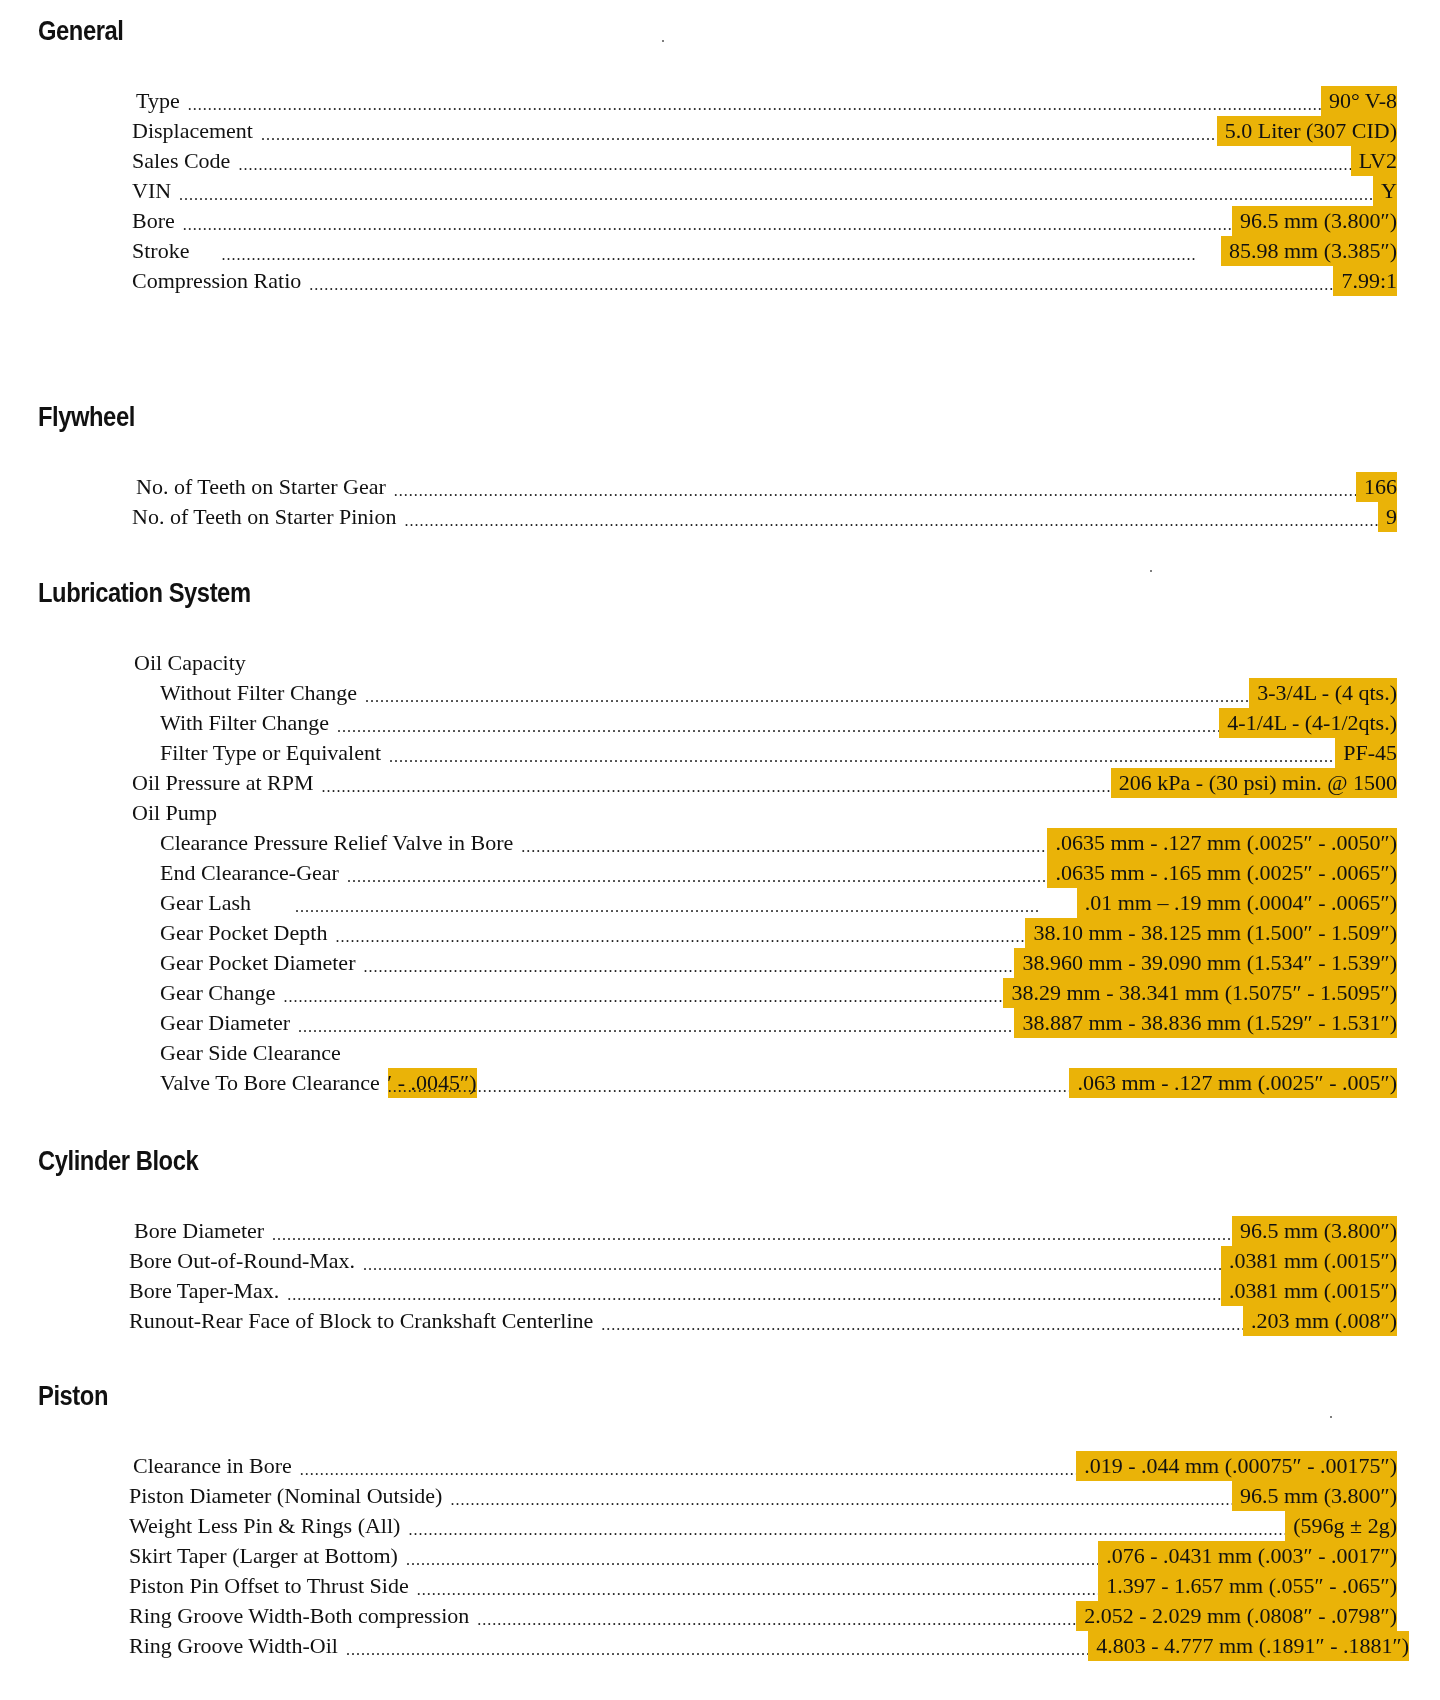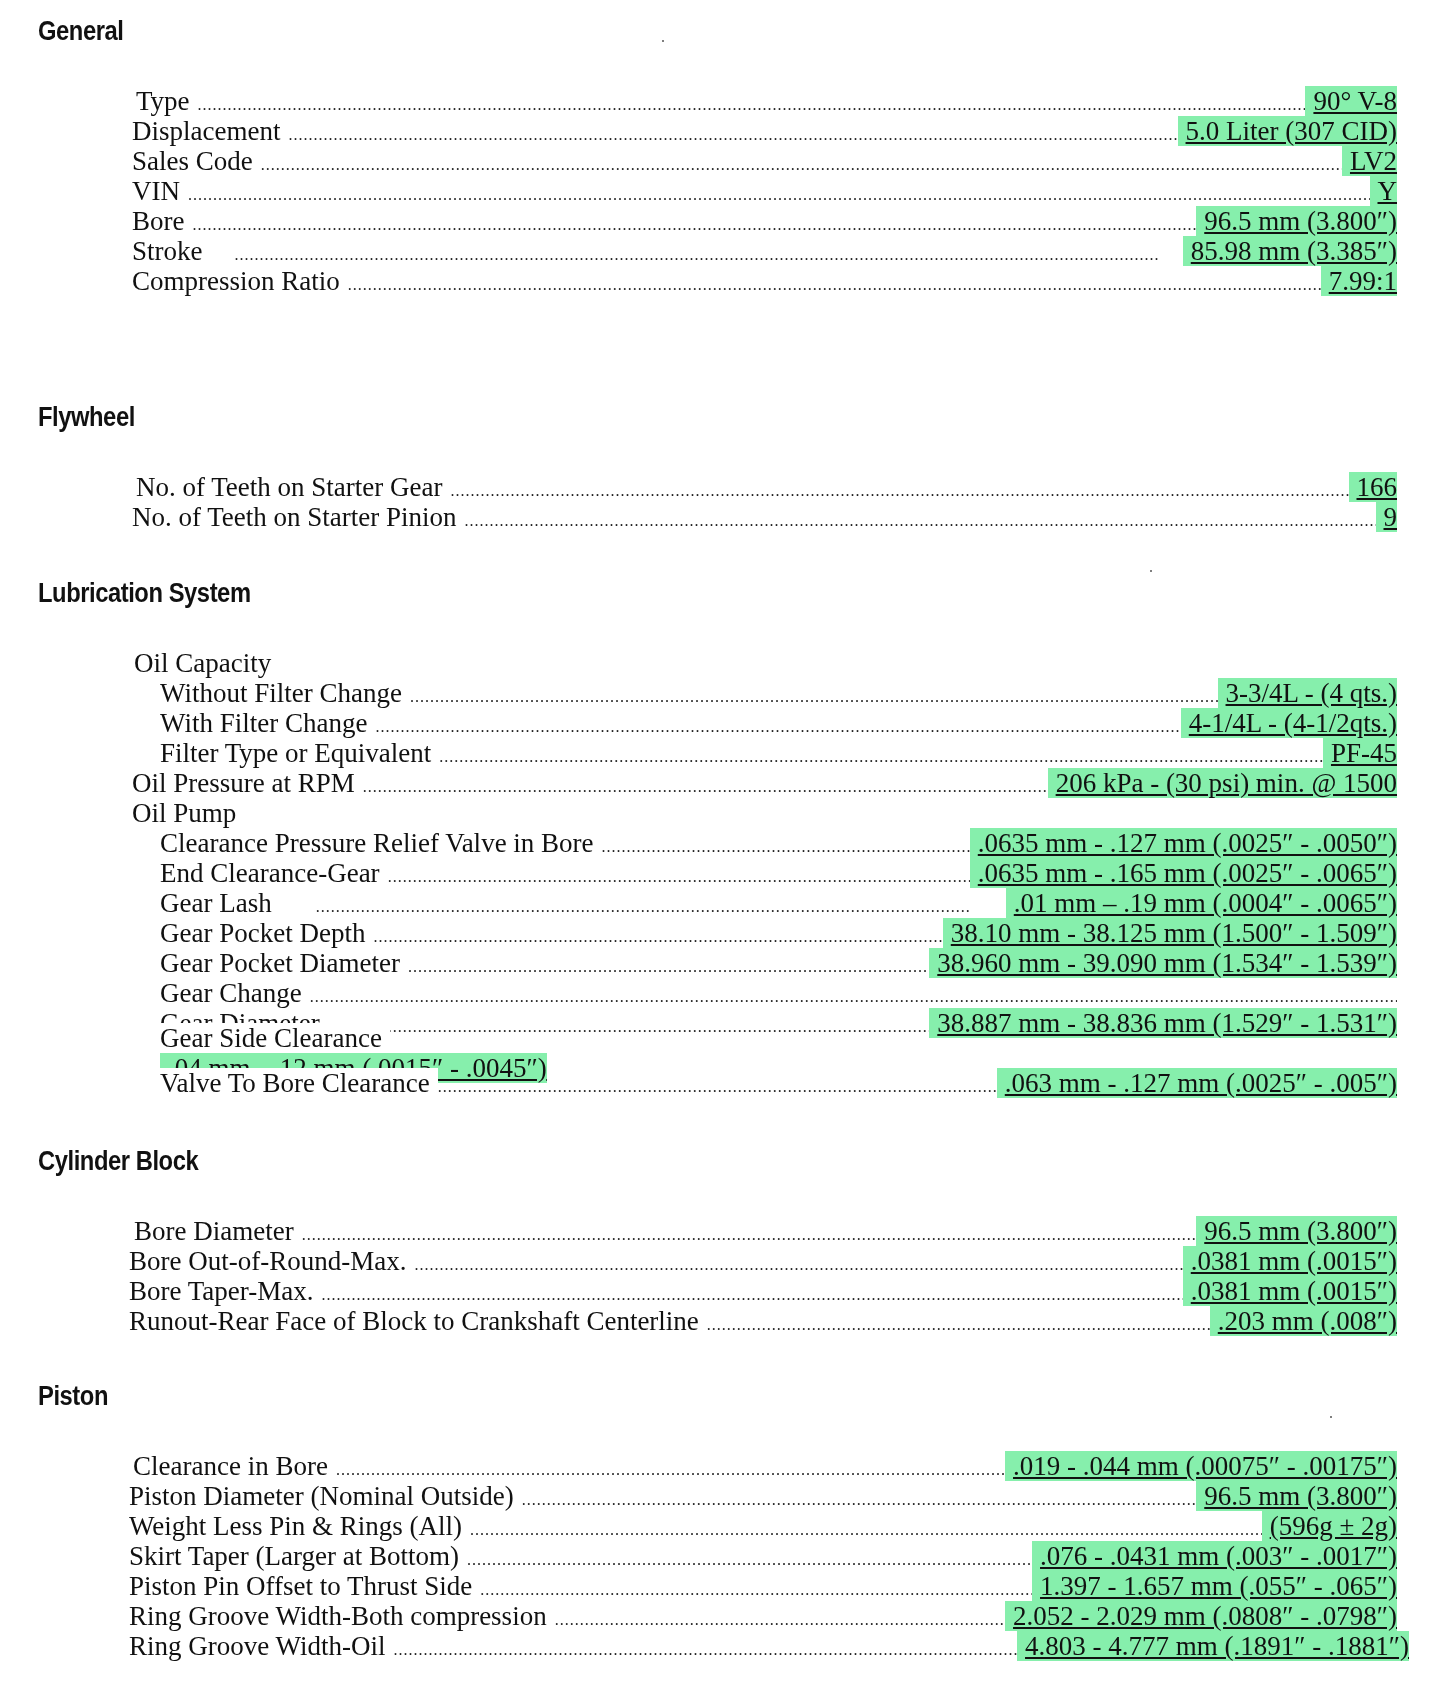--- a/index.html
+++ b/index.html
@@ -6,31 +6,31 @@
   body { width:1440px; height:1700px; position:relative; overflow:hidden; color:#111; }
   .section-title {
     position:absolute; left:38px;
     font-family:"Liberation Sans", sans-serif; font-weight:bold; font-size:27px;
     letter-spacing:-0.5px; transform:scaleX(0.88); transform-origin:left center;
     margin:0; line-height:30px;
   }
   .rows { position:absolute; left:0; width:1440px; }
   .row {
     position:relative; height:30px; display:flex; align-items:baseline;
-    font-family:"Liberation Serif", serif; font-size:27px; line-height:30px;justify-content:center;
+    font-family:"Liberation Serif", serif; font-size:22px; line-height:30px;
   }
   .row .label { white-space:nowrap; padding-right:8px; background:#fff; }
   .row .leader {
     flex:1; overflow:hidden; white-space:nowrap; font-size:16px; letter-spacing:1px;
     color:#222; align-self:flex-end; line-height:22px;
   }
   .row .leader::before {
     content:"................................................................................................................................................................................................................................................................................................................................................";
   }
-  .row .value { white-space:nowrap; padding-left:8px; background:#86efac;text-decoration:underline; }
+  .row .value { white-space:nowrap; padding-left:8px; background:#eab308; }
   .row.nolead .leader::before { content:""; }
   .speck { position:absolute; width:2px; height:2px; background:#555; border-radius:1px; }
 </style>
 </head>
 <body>
 
 <h2 class="section-title" style="top:16px;">General</h2>
 <div class="rows" style="top:86px;">
   <div class="row" style="padding-left:136px;padding-right:43px;">
       <span class="label">Type</span>
@@ -134,20 +134,21 @@
       <span class="value">38.10 mm - 38.125 mm (1.500″ - 1.509″)</span>
     </div>
   <div class="row" style="padding-left:160px;padding-right:43px;">
       <span class="label">Gear Pocket Diameter</span>
       <span class="leader"></span>
       <span class="value">38.960 mm - 39.090 mm (1.534″ - 1.539″)</span>
     </div>
   <div class="row" style="padding-left:160px;padding-right:43px;">
       <span class="label">Gear Change</span>
       <span class="leader"></span>
+      <span class="value">38.29 mm - 38.341 mm (1.5075″ - 1.5095″)</span>
     </div>
   <div class="row" style="padding-left:160px;padding-right:43px;">
       <span class="label">Gear Diameter</span>
       <span class="leader"></span>
       <span class="value">38.887 mm - 38.836 mm (1.529″ - 1.531″)</span>
     </div>
   <div class="row" style="padding-left:160px;padding-right:43px;flex-direction:column;">
       <span class="label">Gear Side Clearance</span>
       <span class="leader"></span>
       <span class="value">.04 mm - .12 mm (.0015″ - .0045″)</span>

